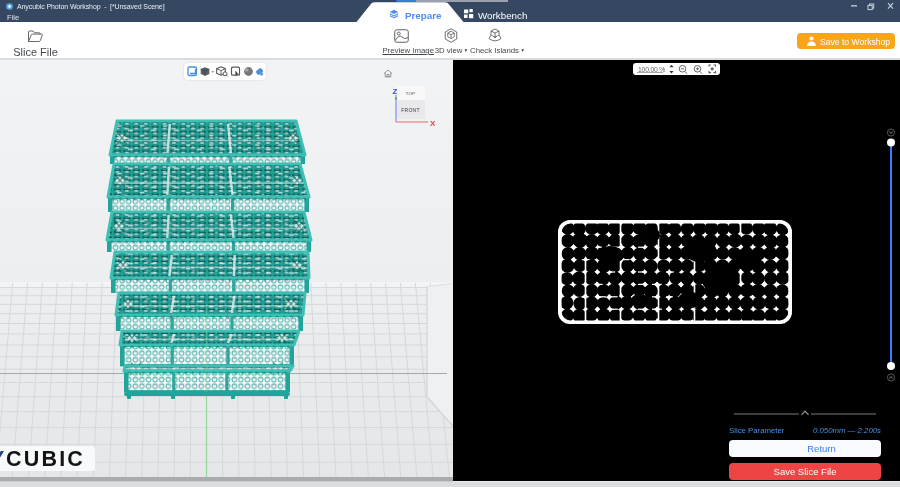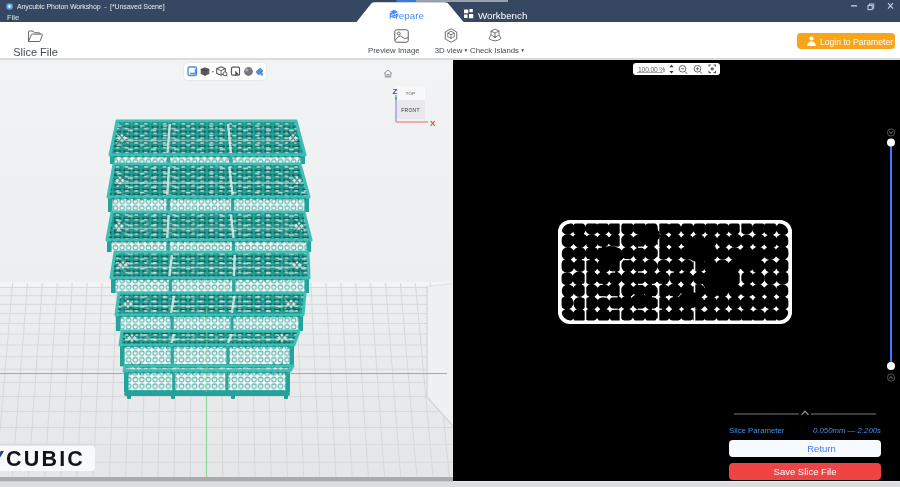--- a/index.html
+++ b/index.html
@@ -30,21 +30,21 @@
   <rect x="26.5" y="4" width="4.2" height="4.2" fill="none" stroke="#c9d2de" stroke-width="1"></rect>
   <rect x="25" y="5.4" width="4.2" height="4.2" fill="#364861" stroke="#c9d2de" stroke-width="1"></rect>
   <path d="M45,3.2 L50,8.6 M50,3.2 L45,8.6" stroke="#c9d2de" stroke-width="1.1"></path>
 </svg>
 
 <svg class="abs" style="left:389px;top:8.5px;" width="10" height="10" viewBox="0 0 24 24">
   <path d="M12 2 L22 7 L12 12 L2 7 Z" fill="#4b8bf5"></path>
   <path d="M2 11.5 L12 16.5 L22 11.5" fill="none" stroke="#4b8bf5" stroke-width="2.6"></path>
   <path d="M2 16 L12 21 L22 16" fill="none" stroke="#4b8bf5" stroke-width="2.6"></path>
 </svg>
-<div class="abs" style="left:389px;top:9.5px;font-size:9.8px;font-weight:normal;color:#4b8bf5;">Prepare</div>
+<div class="abs" style="left:405px;top:9.5px;font-size:9.8px;font-weight:bold;color:#4b8bf5;">Prepare</div>
 
 <svg class="abs" style="left:464px;top:9px;" width="9.5" height="9.5" viewBox="0 0 20 20">
   <rect x="0" y="1" width="9" height="8" rx="0.8" fill="#fff"></rect>
   <rect x="11.5" y="0" width="7" height="7" rx="0.8" fill="#fff"></rect>
   <rect x="0" y="11.5" width="7.5" height="7.5" rx="0.8" fill="#fff"></rect>
   <rect x="10.5" y="10.5" width="9" height="9" rx="0.8" fill="#fff"></rect>
 </svg>
 <div class="abs" style="left:478px;top:9.5px;font-size:9.8px;color:#fff;">Workbench</div>
 
 <div class="abs" style="left:0;top:22px;width:900px;height:36px;background:#fff;"></div>
@@ -54,21 +54,21 @@
   <path d="M3 23 L3 4 Q3 2 5 2 L12 2 L15 5.5 L24 5.5 Q26 5.5 26 7.5 L26 9" fill="none" stroke="#4a4f55" stroke-width="1.7"></path>
   <path d="M3 23 L8.5 9.5 Q9 8.2 10.5 8.2 L29 8.2 Q31.2 8.2 30.6 10.2 L26.5 21.4 Q26 23 24.3 23 Z" fill="#fff" stroke="#4a4f55" stroke-width="1.7"></path>
 </svg>
 <div class="abs" style="left:3px;top:46px;width:65px;text-align:center;font-size:11px;color:#45494e;">Slice File Preview</div>
 
 <svg class="abs" style="left:394px;top:29px;" width="15" height="14" viewBox="0 0 30 28">
   <rect x="1.5" y="1.5" width="27" height="25" rx="4" fill="none" stroke="#4a4f55" stroke-width="1.8"></rect>
   <circle cx="9.5" cy="9" r="3" fill="none" stroke="#4a4f55" stroke-width="1.6"></circle>
   <path d="M2 23 Q11 10 16 16 Q21 22 28 17" fill="none" stroke="#4a4f55" stroke-width="1.7"></path>
 </svg>
-<div class="abs" style="left:368px;top:46px;width:66px;text-align:left;font-size:7.8px;color:#45494e;">Preview Image</div>
+<div class="abs" style="left:368px;top:46px;width:66px;text-align:right;font-size:7.8px;color:#45494e;text-decoration:underline;">Preview Image</div>
 
 <svg class="abs" style="left:444px;top:28px;" width="14" height="15" viewBox="0 0 28 30">
   <path d="M14 1.5 L25.5 8 L25.5 22 L14 28.5 L2.5 22 L2.5 8 Z" fill="none" stroke="#45494e" stroke-width="1.6"></path>
   <path d="M14 6.5 L20.5 10 L20.5 17.5 L14 21 L7.5 17.5 L7.5 10 Z" fill="none" stroke="#45494e" stroke-width="1.4"></path>
   <path d="M7.5 10 L14 13.5 L20.5 10 M14 13.5 L14 21" fill="none" stroke="#45494e" stroke-width="1.4"></path>
 </svg>
 <div class="abs" style="left:426px;top:46px;width:50px;text-align:center;font-size:7.8px;color:#45494e;">3D view <span style="font-size:5.5px;vertical-align:1px;">▾</span></div>
 
 <svg class="abs" style="left:487px;top:27.5px;" width="16" height="15.5" viewBox="0 0 32 31">
   <path d="M16 2 L24 6 L24 14 M16 2 L8 6 L8 14 M8 6 L16 10 L24 6 M16 10 L16 19" fill="none" stroke="#45494e" stroke-width="1.5"></path>
@@ -76,21 +76,21 @@
   <path d="M8 14 L16 18.5 L24 14" fill="none" stroke="#45494e" stroke-width="1.2"></path>
   <path d="M12.8 16 L16 19.8 L19.2 16" fill="none" stroke="#45494e" stroke-width="1.5"></path>
 </svg>
 <div class="abs" style="left:464px;top:46px;width:66px;text-align:center;font-size:7.8px;color:#45494e;">Check Islands <span style="font-size:5.5px;vertical-align:1px;">▾</span></div>
 
 <div class="abs" style="left:797px;top:33px;width:98px;height:16px;background:#f9a51a;border-radius:4px;"></div>
 <svg class="abs" style="left:806px;top:36px;" width="11" height="10" viewBox="0 0 22 20">
   <circle cx="11" cy="5" r="4.2" fill="#fff"></circle>
   <path d="M2.5 20 Q2.5 11 11 11 Q19.5 11 19.5 20 Z" fill="#fff"></path>
 </svg>
-<div class="abs" style="left:820px;top:37px;font-size:8.6px;color:#fff;">Login to Parameter</div>
+<div class="abs" style="left:820px;top:37px;font-size:8.6px;color:#fff;">Save to Workshop</div>
 
 <svg class="abs" style="left:0;top:0;" width="453" height="487" viewBox="0 0 453 487">
   <defs>
     <linearGradient id="vbg" x1="0" y1="0" x2="0" y2="1">
       <stop offset="0" stop-color="#f2f3f5"></stop>
       <stop offset="0.55" stop-color="#eceef0"></stop>
       <stop offset="1" stop-color="#e4e6e8"></stop>
     </linearGradient>
     <pattern id="holes" width="9.4" height="4.8" patternUnits="userSpaceOnUse">
       <rect width="9.4" height="4.8" fill="none"></rect>

